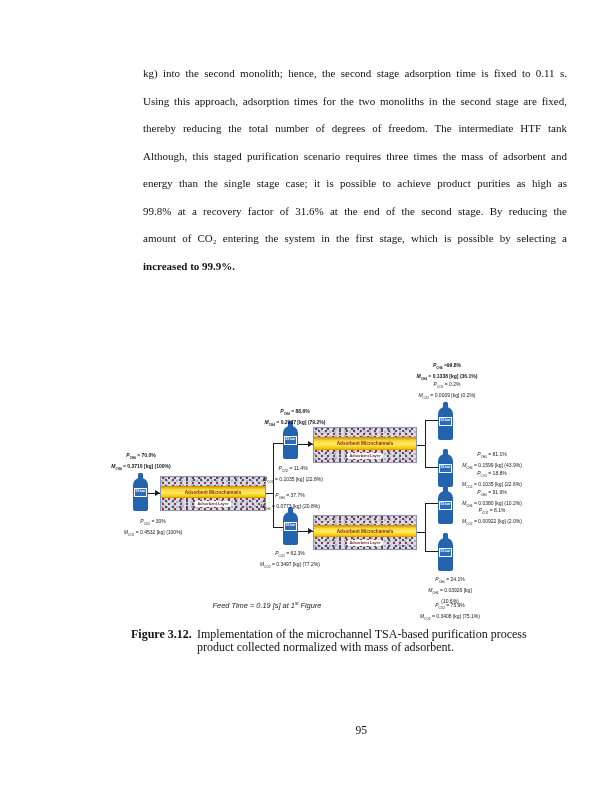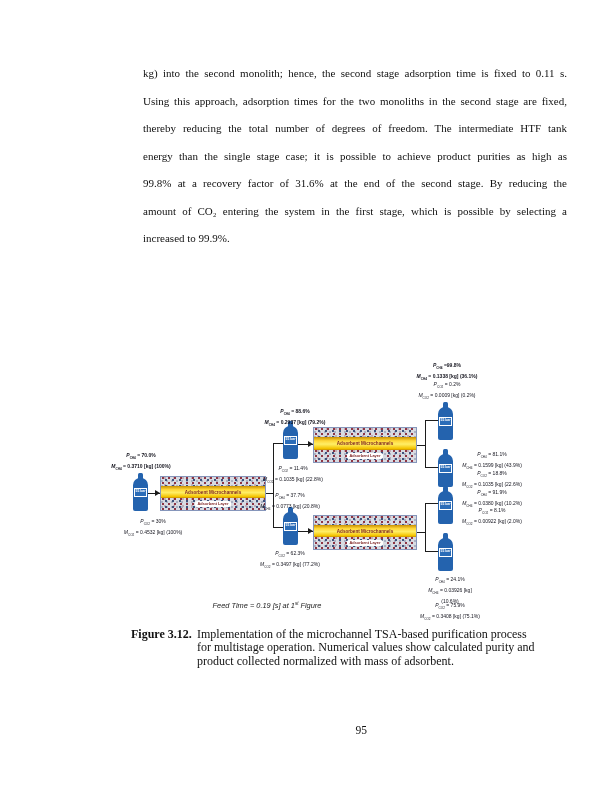--- a/index.html
+++ b/index.html
@@ -1,21 +1,21 @@
 <!DOCTYPE html>
 <html><head>
 <meta charset="utf-8">
 <style>
   html,body{margin:0;padding:0;background:#777;}
   .page{position:relative;width:612px;height:792px;background:#ffffff;margin:0 auto;overflow:hidden;
         font-family:"Liberation Serif",serif;color:#111;}
   
   .para{position:absolute;left:98px;top:60px;width:424px;font-size:11px;margin-left:45px;}
   .pline{height:27.5px;line-height:27.5px;text-align:justify;text-align-last:justify;overflow:hidden;}
-  .pline.last{text-align:right;text-align-last:left;}
+  .pline.last{text-align:right;text-align-last:left;font-weight:bold;}
   
   .fig{position:absolute;left:95px;top:355px;width:430px;height:268px;
        font-family:"Liberation Sans",sans-serif;color:#15151f;}
   
   .hl{position:absolute;height:1px;background:#1c1c1c;}
   .vl{position:absolute;width:1px;background:#1c1c1c;}
   .ah{position:absolute;width:0;height:0;border-left:5px solid #1c1c1c;
       border-top:3px solid transparent;border-bottom:3px solid transparent;}
   
   .bottle{position:absolute;width:15px;height:38px;}
@@ -54,20 +54,21 @@
 </style>
 </head>
 <body>
 
 <div class="page">
 
   <div class="para">
     <div class="pline">kg) into the second monolith; hence, the second stage adsorption time is fixed to 0.11 s.</div>
     <div class="pline">Using this approach, adsorption times for the two monoliths in the second stage are fixed,</div>
     <div class="pline">thereby reducing the total number of degrees of freedom. The intermediate HTF tank</div>
+    <div class="pline">Although, this staged purification scenario requires three times the mass of adsorbent and</div>
     <div class="pline">energy than the single stage case; it is possible to achieve product purities as high as</div>
     <div class="pline">99.8% at a recovery factor of 31.6% at the end of the second stage. By reducing the</div>
     <div class="pline">amount of CO₂ entering the system in the first stage, which is possible by selecting a</div>
     <div class="pline last">increased to 99.9%.</div>
   </div>
 
   <div class="fig">
 
     <div class="hl" style="left:53px;top:138px;width:12px"></div>
     <div class="ah" style="left:60px;top:135px"></div>
@@ -206,19 +207,18 @@
 
     <div class="feednote">
       <span>Feed Time = 0.19 [s] at 1</span><sup>st</sup><span> Figure</span>
     </div>
   </div>
 
   <div class="caption">
     <div class="cap-label">Figure 3.12.</div>
     <div class="cap-lines">
       <div>Implementation of the microchannel TSA-based purification process</div>
-      <div>for multistage operation. Numerical values show calculated purity and</div>
       <div>product collected normalized with mass of adsorbent.</div>
     </div>
   </div>
 
   <div class="pagenum">95</div>
 </div>
 
 </body></html>

